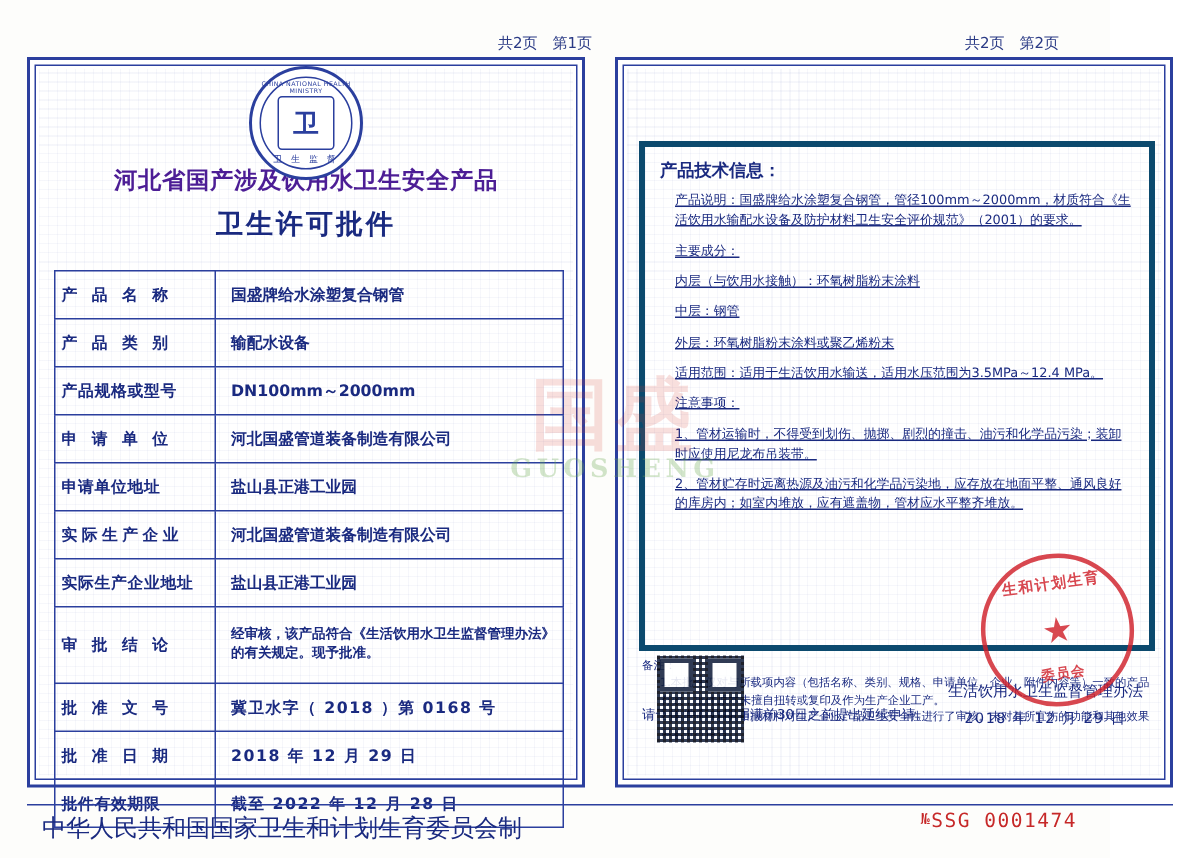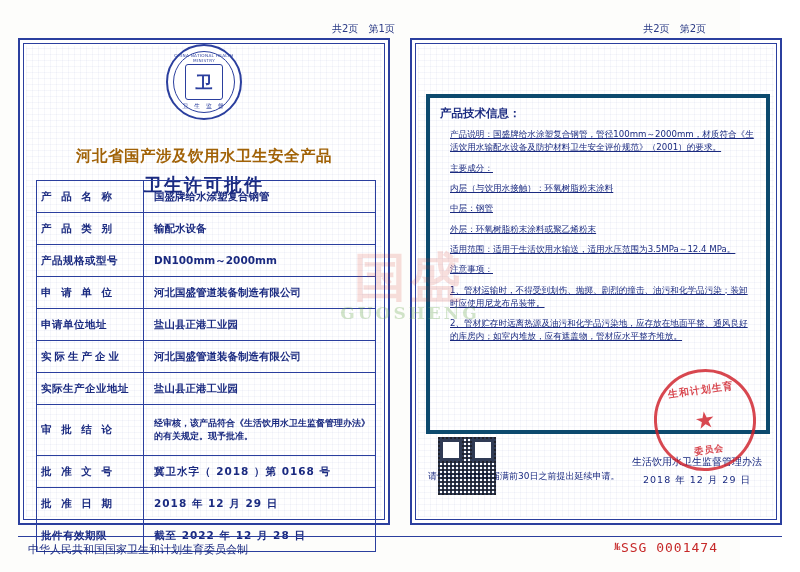--- a/index.html
+++ b/index.html
@@ -134,24 +134,23 @@
   .left-cert .title-block {
     position: absolute;
     top: 70px;
     left: 0;
     width: 100%;
     text-align: center;
   }
   .title-main {
     font-size: 15.5px;
     font-weight: bold;
-    color: #a16207;
+    color: #4c1d95;
     font-family: "DejaVu Serif", "Liberation Serif", serif;
     letter-spacing: 0.5px;
-    margin-top: 36px;
   }
   .title-sub {
     margin-top: 6px;
     font-size: 18px;
     font-weight: bold;
     color: #1a2a80;
     font-family: "DejaVu Serif", "Liberation Serif", serif;
     letter-spacing: 2px;
   }
   .tbl {
@@ -338,21 +337,21 @@
     position: absolute;
     top: 0;
     left: 18px;
     width: 764px;
     border-top: 1px solid #2b3f9e;
   }
   .footer-text {
     position: absolute;
     top: 6px;
     left: 28px;
-    font-size: 11px;
+    font-size: 16px;
     color: #1a2a80;
   }
   .footer-no {
     position: absolute;
     top: 4px;
     right: 22px;
     font-size: 13px;
     color: #c62828;
     font-family: "DejaVu Sans Mono", "Liberation Mono", monospace;
     letter-spacing: 1px;
@@ -457,20 +456,25 @@
           <p class="indent">内层（与饮用水接触）：环氧树脂粉末涂料</p>
           <p class="indent">中层：钢管</p>
           <p class="indent">外层：环氧树脂粉末涂料或聚乙烯粉末</p>
           <p class="indent">适用范围：适用于生活饮用水输送，适用水压范围为3.5MPa～12.4 MPa。</p>
           <p class="indent">注意事项：</p>
           <p class="indent">1、管材运输时，不得受到划伤、抛掷、剧烈的撞击、油污和化学品污染；装卸时应使用尼龙布吊装带。</p>
           <p class="indent">2、管材贮存时远离热源及油污和化学品污染地，应存放在地面平整、通风良好的库房内；如室内堆放，应有遮盖物，管材应水平整齐堆放。</p>
         </div>
       </div>
 
+      <div class="remark">
+        <span>备注：</span>
+        <span class="hang">1.本批件仅对与所载项内容（包括名称、类别、规格、申请单位、企业、附件内容等）一致的产品有效，批件原本未擅自扭转或复印及作为生产企业工产。</span>
+        <span class="hang">2.推准时仅就其申报材料对生产企业产品卫生安全性进行了审核。未对其所宜伤的功能和其他效果评鉴进行审查。</span>
+      </div>
 
       <div class="renew-note">请于批件有效期届满前30日之前提出延续申请。</div>
 
       <div class="qr"></div>
 
       <div class="signer">
         <div class="org">生活饮用水卫生监督管理办法</div>
         <div class="date">2018 年 12 月 29 日</div>
       </div>
 

